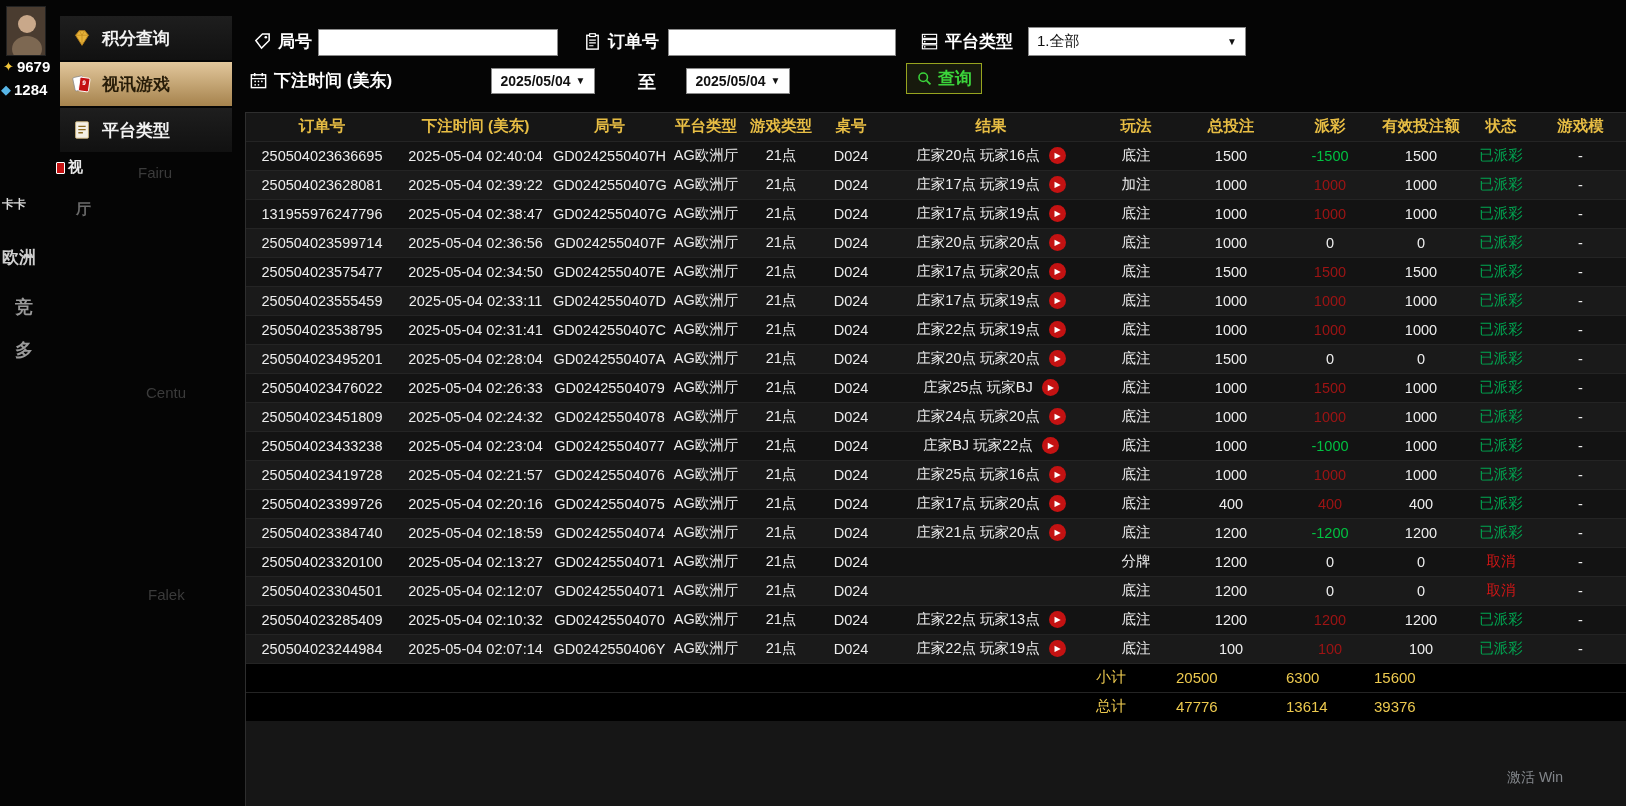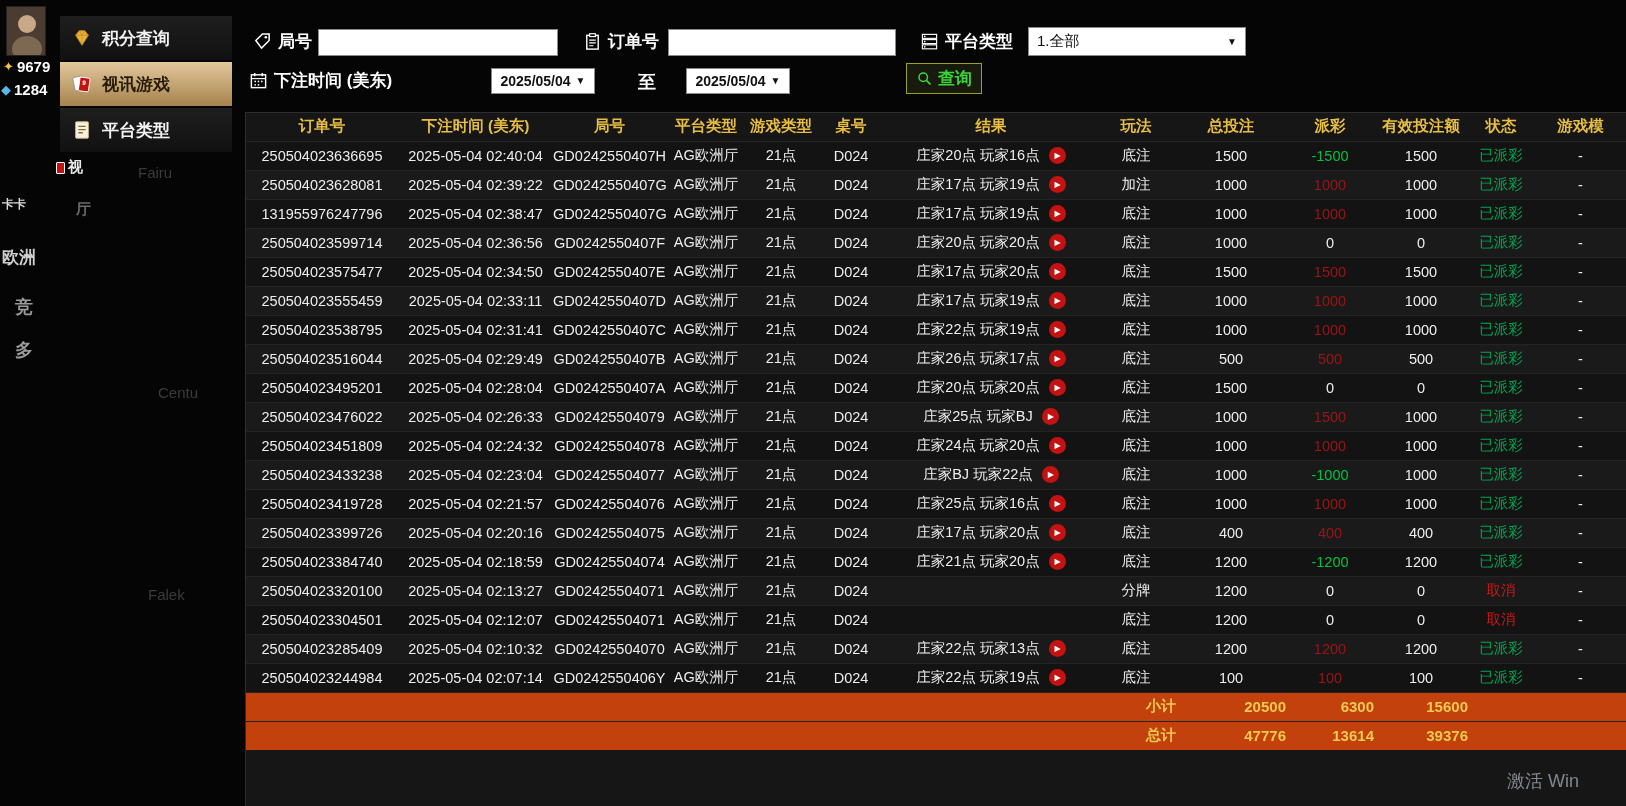--- a/index.html
+++ b/index.html
@@ -14,21 +14,21 @@
   .s2{left:1px;top:81px}.s2 .ic{color:#58b6e8}
   .frag{position:absolute;font-weight:bold;white-space:nowrap}
   .frag-video{left:56px;top:158px;color:#e8e8e8;font-size:15px;display:flex;align-items:center;gap:3px}
   .mini-card{display:inline-block;width:9px;height:12px;background:#c41212;border:1px solid #fff;border-radius:1px}
   .frag-kaka{left:2px;top:196px;color:#d8d8d8;font-size:12px}
   .frag-ting{left:76px;top:200px;color:#6b6b6b;font-size:15px}
   .frag-europe{left:2px;top:246px;color:#cfcfcf;font-size:17px}
   .frag-jing{left:15px;top:295px;color:#9a9a9a;font-size:18px}
   .frag-duo{left:15px;top:338px;color:#9a9a9a;font-size:18px}
   .faint{position:absolute;color:#3b3b3b;font-size:15px;font-weight:normal}
-  .f1{left:138px;top:164px}.f2{left:158px;top:384px}.f3{left:148px;top:586px}
+  .f1{left:138px;top:164px}.f2{left:146px;top:384px}.f3{left:148px;top:586px}
 
   
   .sidebar{position:absolute;left:60px;top:16px;width:172px}
   .side-item{height:44px;margin-bottom:2px;display:flex;align-items:center;gap:9px;padding-left:11px;
     background:linear-gradient(180deg,#1e1e1e,#111);color:#f2f2f2;font-size:17px;font-weight:bold;cursor:pointer}
   .side-item.active{background:linear-gradient(180deg,#e2c79c,#a6834d);color:#271c08}
   .side-item svg{flex:0 0 auto}
 
   
   .filters{position:absolute;left:240px;top:0;width:1386px;height:108px}
@@ -51,28 +51,28 @@
     color:#3bd43b;font-size:17px;font-weight:bold;display:flex;align-items:center;justify-content:center;gap:5px;cursor:pointer}
 
   
   .table-wrap{position:absolute;left:245px;top:112px;width:1381px;height:694px;background:#161616;
     border-left:1px solid #2e2e2e;border-top:1px solid #2e2e2e;overflow:hidden}
   table{border-collapse:collapse;table-layout:fixed;width:1381px}
   thead th{height:28px;color:#e7bd44;font-size:15.5px;font-weight:bold;white-space:nowrap;overflow:hidden;text-align:center}
   tbody td{height:29px;font-size:14.5px;color:#ededed;text-align:center;white-space:nowrap;overflow:hidden;border-top:1px solid #242424}
   tbody tr:nth-child(odd){background:#131313}
   tbody tr:nth-child(even){background:#1a1a1a}
-  tfoot td{height:29px;color:#ecc94f;font-weight:bold;font-size:15px;text-align:right;border-top:1px solid #242424;background:#c2410c}
+  tfoot td{height:29px;color:#ecc94f;font-weight:normal;font-size:15px;text-align:left;border-top:1px solid #242424;background:#000000}
   .c-green{color:#00c141}.c-red{color:#9e1414}.c-plain{color:#ededed}
   .s-green{color:#00a651}.s-red{color:#cf1616}
   .play{display:inline-flex;align-items:center;justify-content:center;width:17px;height:17px;border-radius:50%;
     background:#c41212;color:#fff;font-size:8px;margin-left:9px;vertical-align:middle;cursor:pointer;padding-left:1px}
   .result-text{vertical-align:middle}
 
-  .watermark{position:absolute;left:1507px;top:769px;font-size:18px;color:#8f9398;white-space:nowrap;overflow:hidden;width:119px;opacity:.9}
+  .watermark{position:absolute;left:1507px;top:769px;font-size:14px;color:#8f9398;white-space:nowrap;overflow:hidden;width:119px;opacity:.9}
 </style>
 </head>
 <body>
 
 <div class="avatar">
   <svg width="40" height="50" viewBox="0 0 40 50">
     <rect width="40" height="50" fill="#4a3c30"></rect>
     <circle cx="20" cy="17" r="9" fill="#c9a88a"></circle>
     <ellipse cx="20" cy="42" rx="15" ry="13" fill="#7d6852"></ellipse>
   </svg>
@@ -329,35 +329,20 @@
           <td>D024</td>
           <td><span class="result-text">庄家22点 玩家19点</span><span class="play">▶</span></td>
           <td>底注</td>
           <td>1000</td>
           <td class="c-red">1000</td>
           <td>1000</td>
           <td class="s-green">已派彩</td>
           <td>-</td>
         </tr>
         <tr>
-          <td>250504023516044</td>
-          <td>2025-05-04 02:29:49</td>
-          <td>GD0242550407B</td>
-          <td>AG欧洲厅</td>
-          <td>21点</td>
-          <td>D024</td>
-          <td><span class="result-text">庄家26点 玩家17点</span><span class="play">▶</span></td>
-          <td>底注</td>
-          <td>500</td>
-          <td class="c-red">500</td>
-          <td>500</td>
-          <td class="s-green">已派彩</td>
-          <td>-</td>
-        </tr>
-        <tr>
           <td>250504023495201</td>
           <td>2025-05-04 02:28:04</td>
           <td>GD0242550407A</td>
           <td>AG欧洲厅</td>
           <td>21点</td>
           <td>D024</td>
           <td><span class="result-text">庄家20点 玩家20点</span><span class="play">▶</span></td>
           <td>底注</td>
           <td>1500</td>
           <td class="c-plain">0</td>

